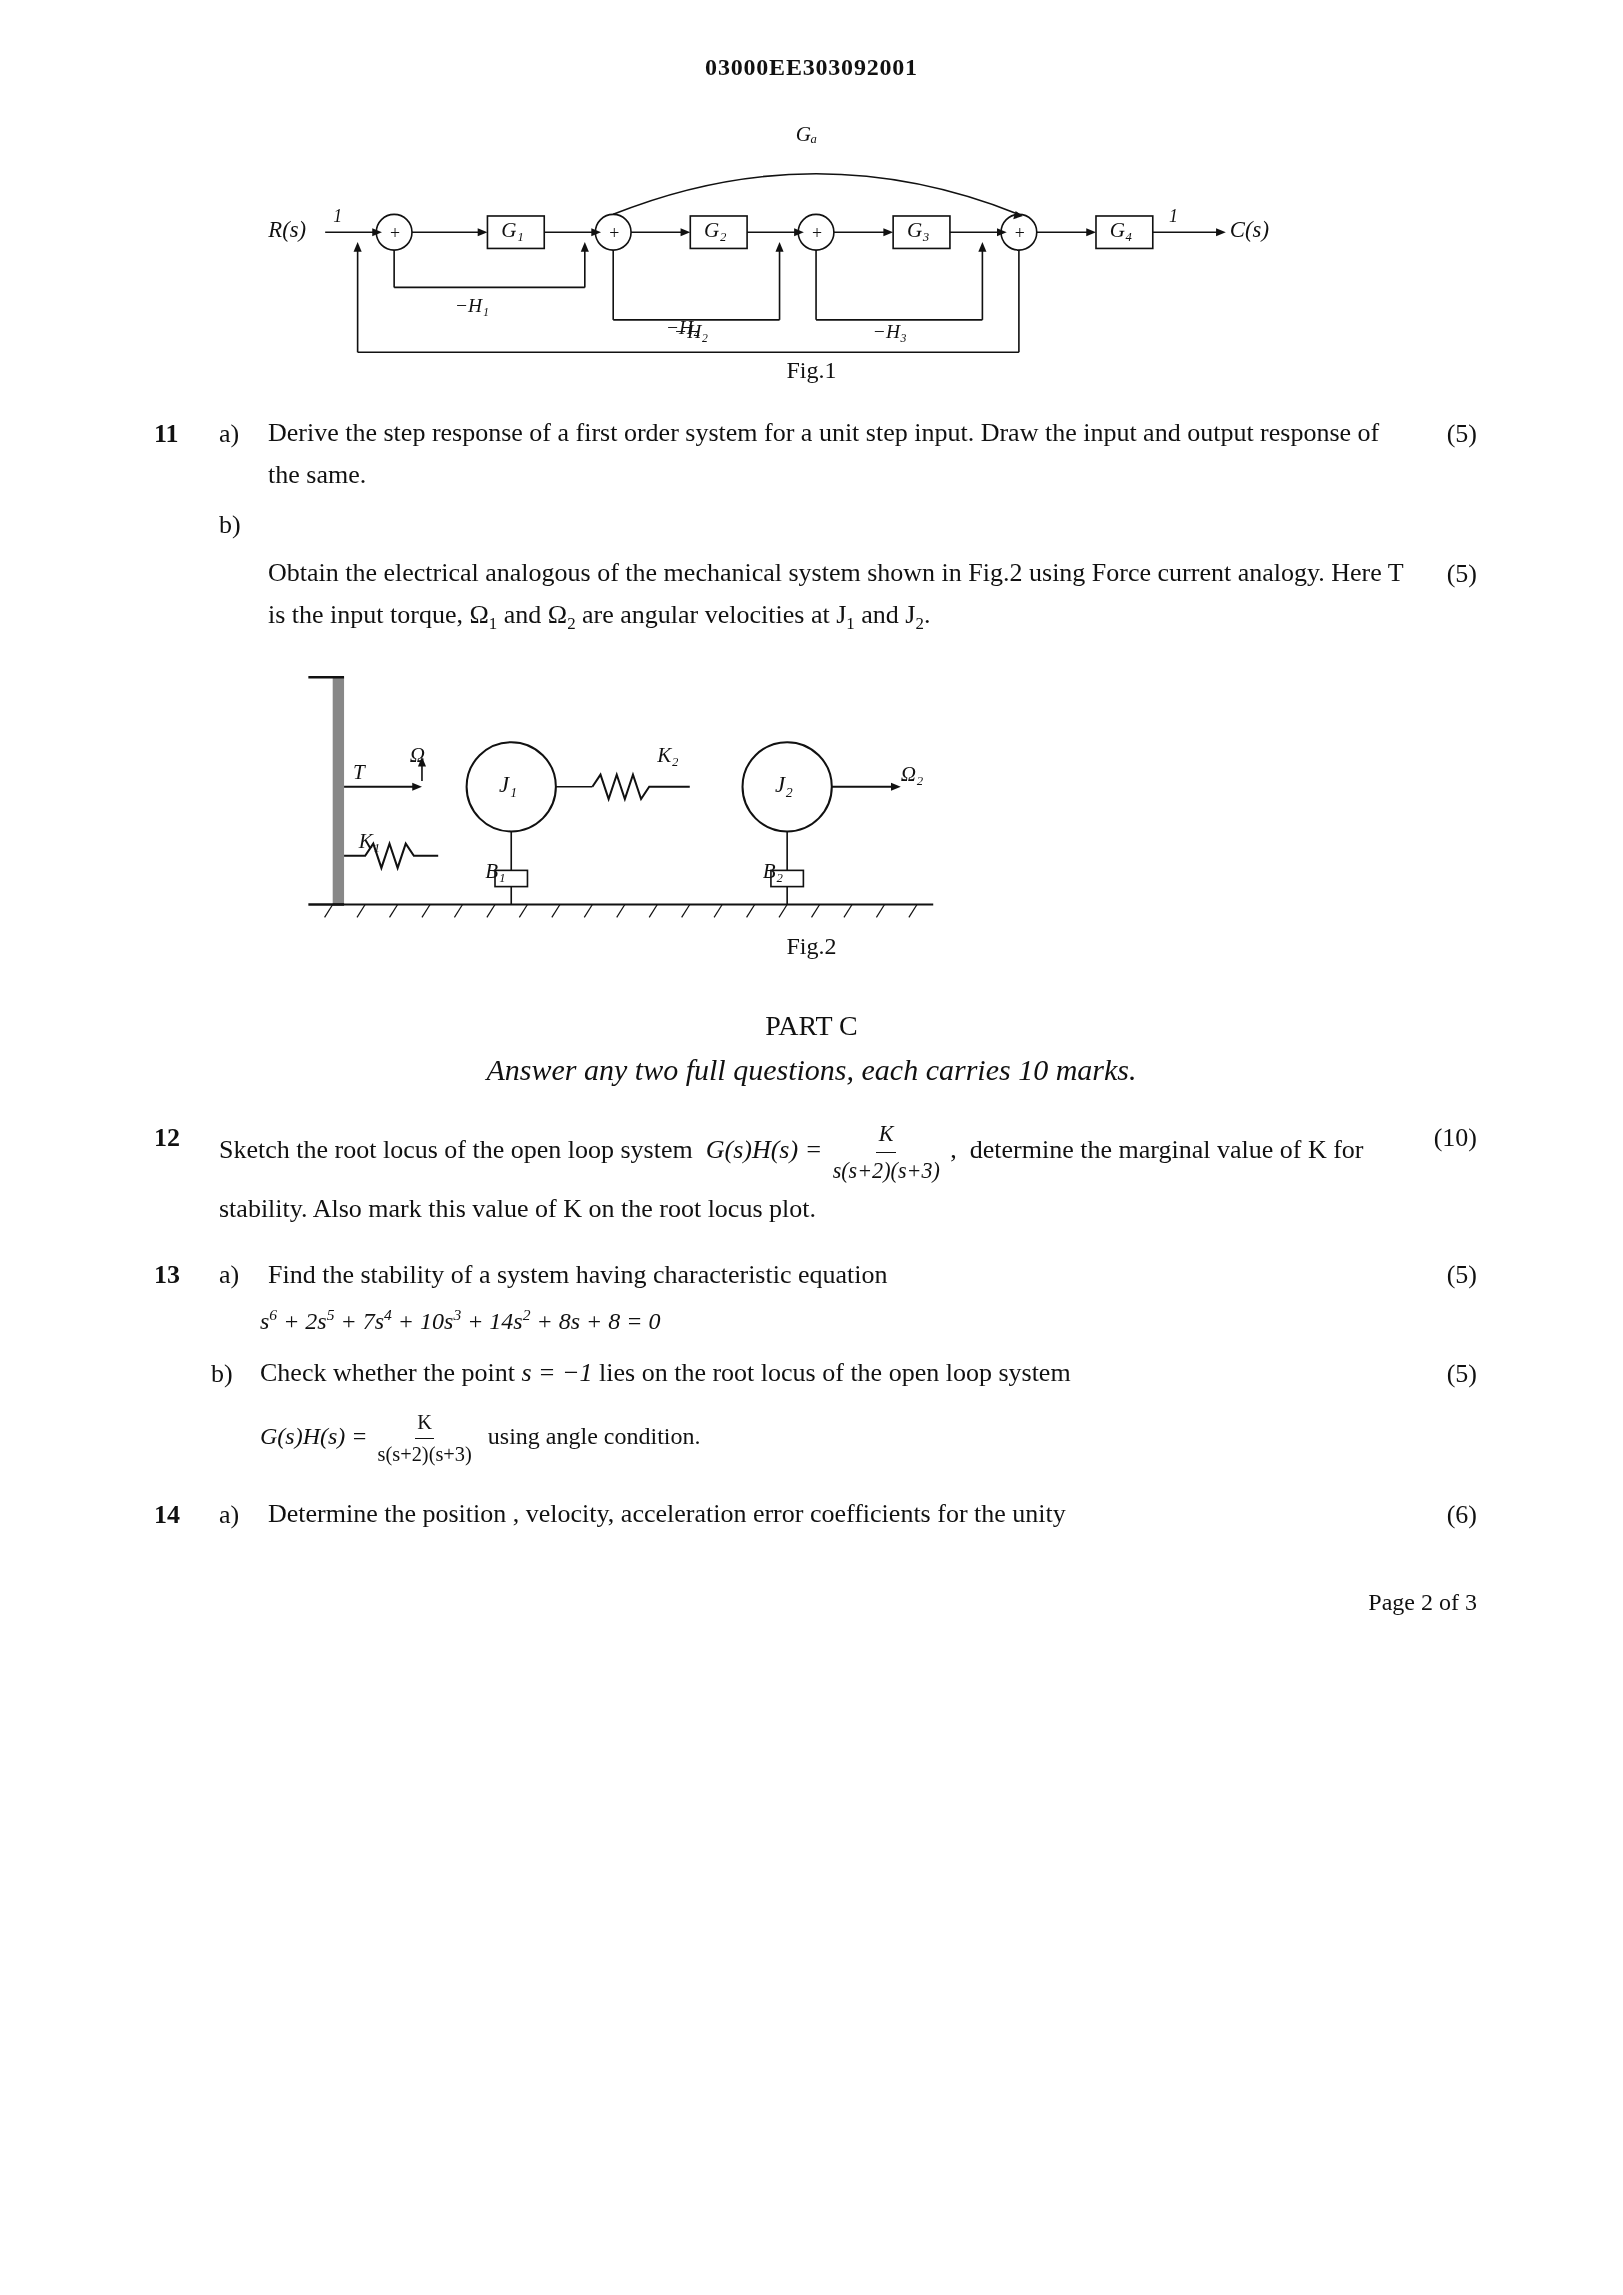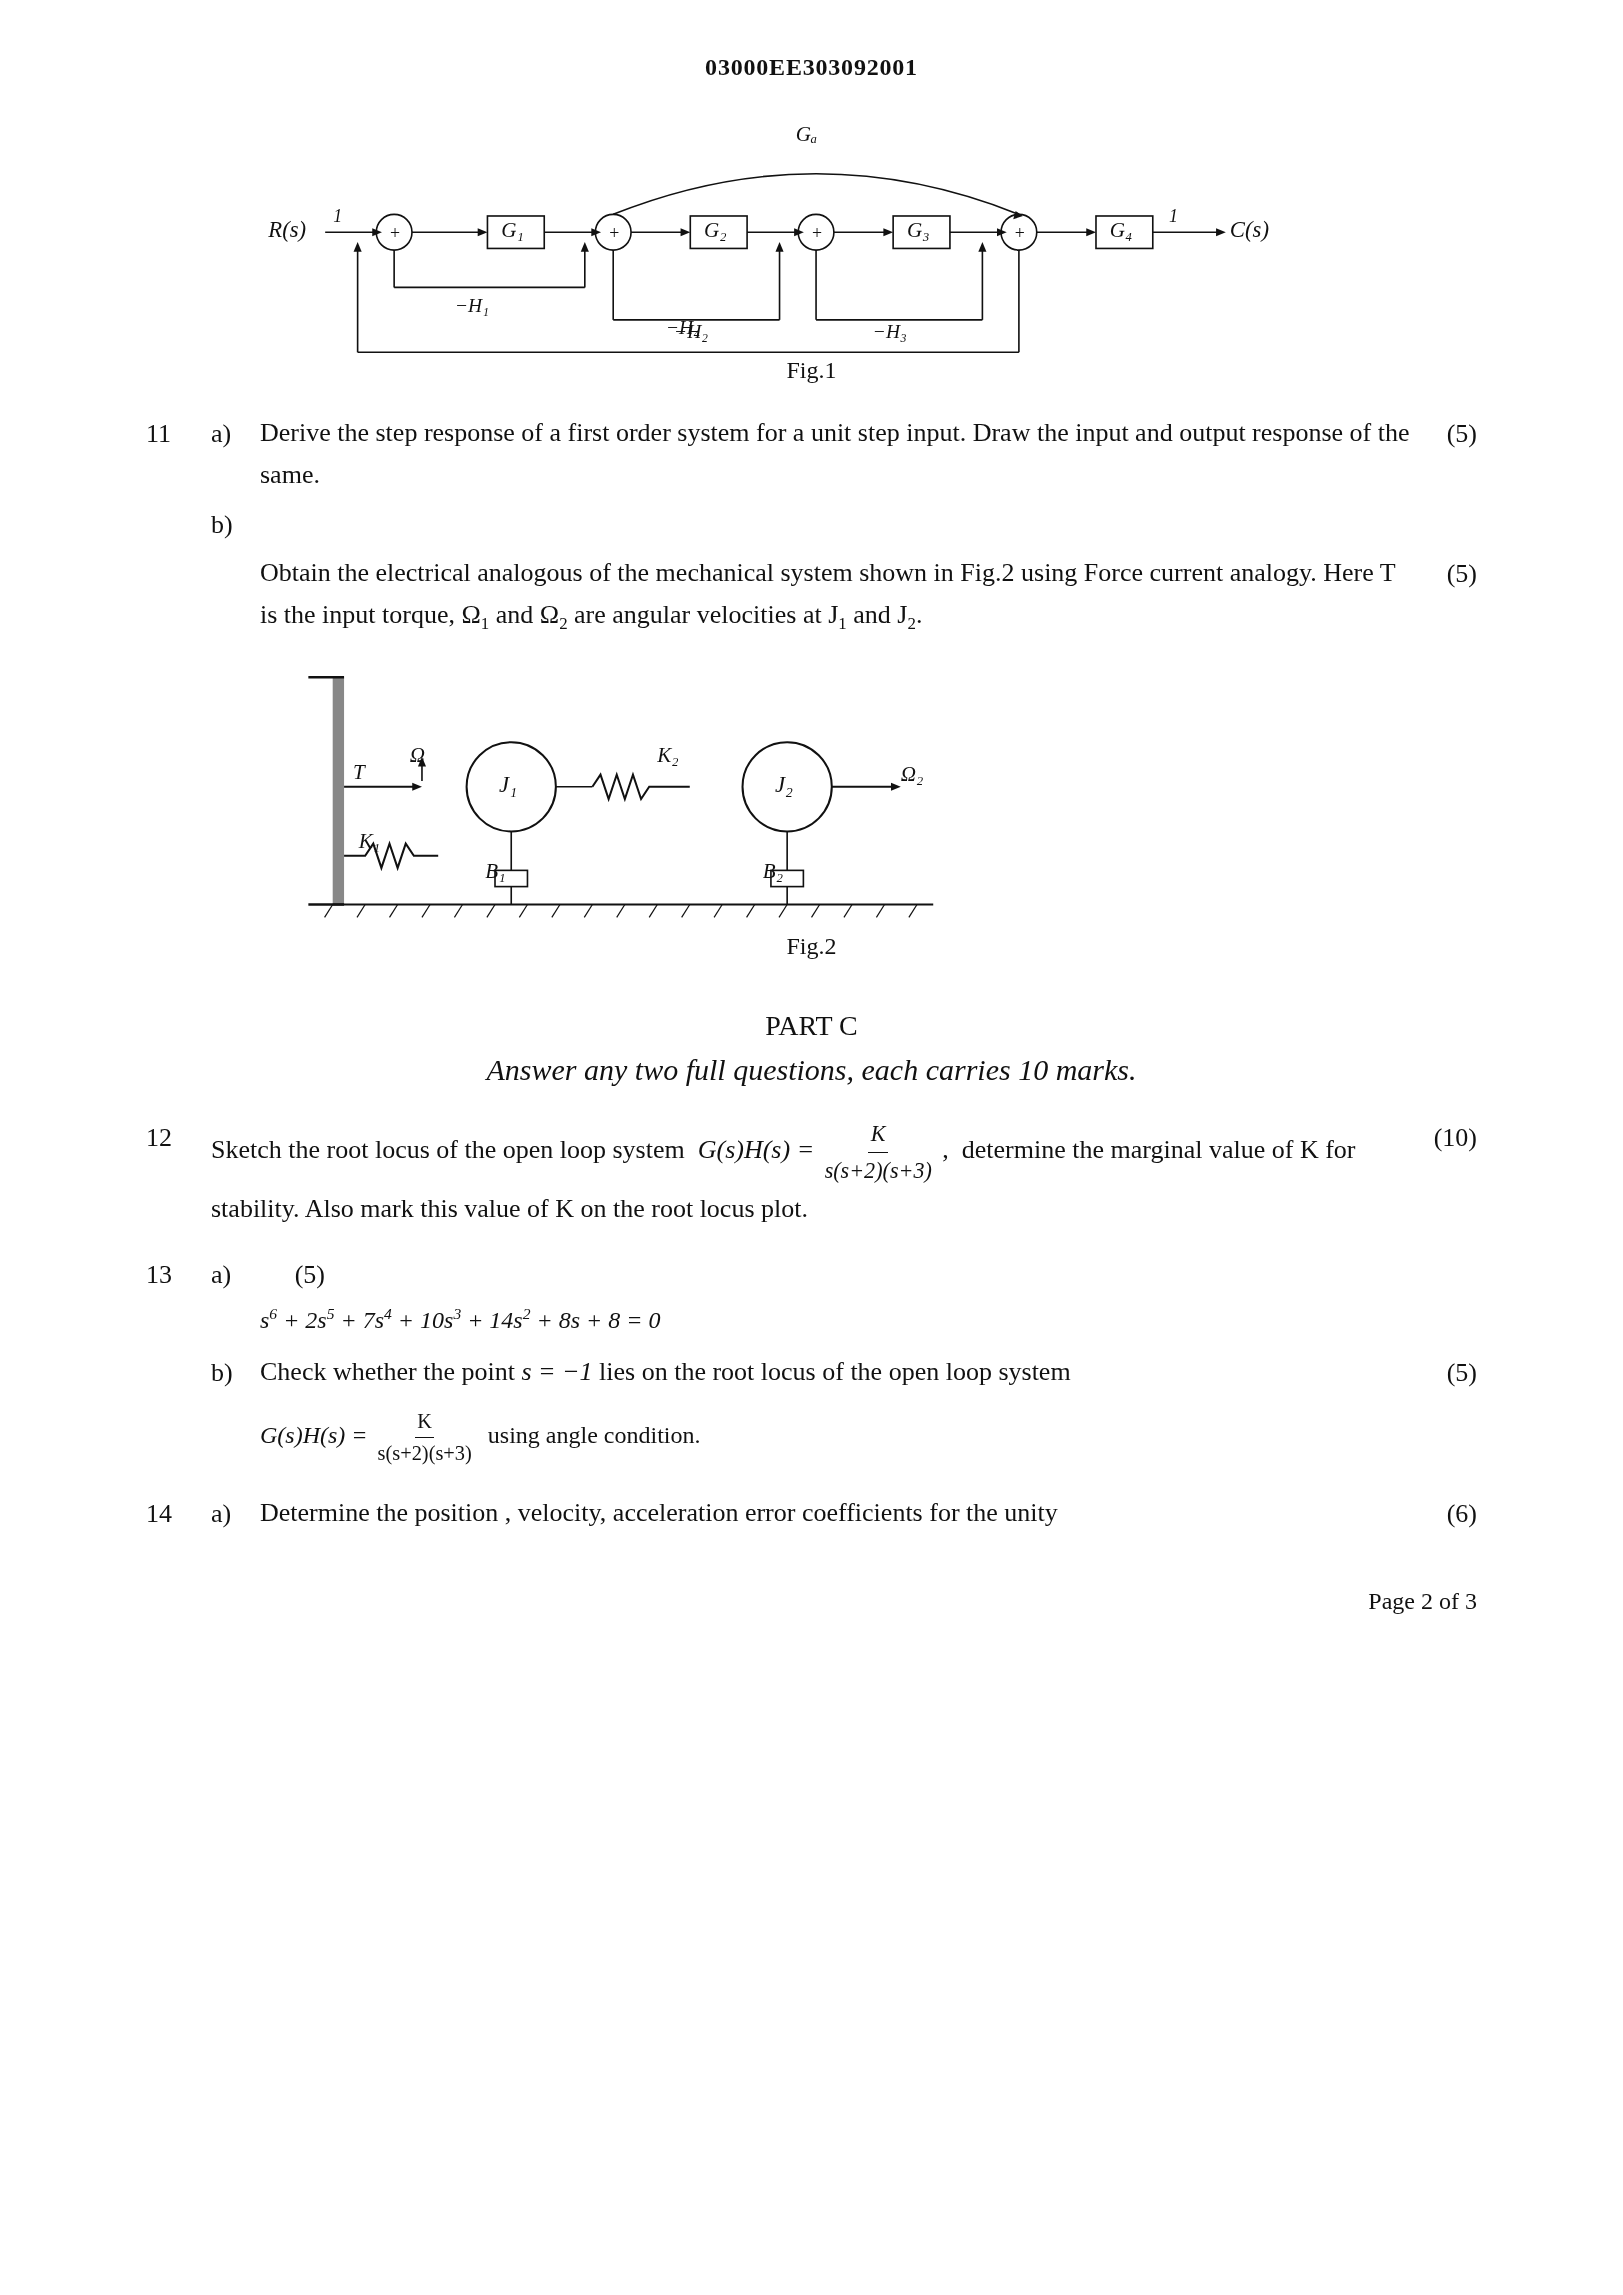--- a/index.html
+++ b/index.html
@@ -43,22 +43,23 @@
       margin: 24px 0;
     }
     .question-row {
       display: flex;
       align-items: flex-start;
       margin-bottom: 8px;
     }
     .q-num {
       min-width: 65px;
       font-size: 26px;
-      font-weight: normal;
+      font-weight: bold;
       padding-top: 1.6px;
+      margin-left: 8px;
     }
     .q-letter {
       min-width: 49px;
       font-size: 26px;
       padding-top: 1.6px;
     }
     .q-text {
       flex: 1;
       font-size: 26px;
       line-height: 1.6;
@@ -330,20 +331,23 @@
       &nbsp;determine the marginal value of K for stability. Also mark this value of K on the root locus plot.
     </div>
     <div class="q-marks">(10)</div>
   </div>
 </div>
 
 <div class="question-block">
   <div class="question-row">
     <div class="q-num">13</div>
     <div class="q-letter">a)</div>
+    <div class="q-text">
+      Find the stability of a system having characteristic equation
+    </div>
     <div class="q-marks">(5)</div>
   </div>
   <div class="equation-block">
     <span class="math">s<sup>6</sup> + 2s<sup>5</sup> + 7s<sup>4</sup> + 10s<sup>3</sup> + 14s<sup>2</sup> + 8s + 8 = 0</span>
   </div>
   <div class="sub-question" style="margin-top:13px;">
     <div class="q-letter">b)</div>
     <div class="q-text">
       Check whether the point <span class="math">s = −1</span> lies on the root locus of the open loop system
       &nbsp;

